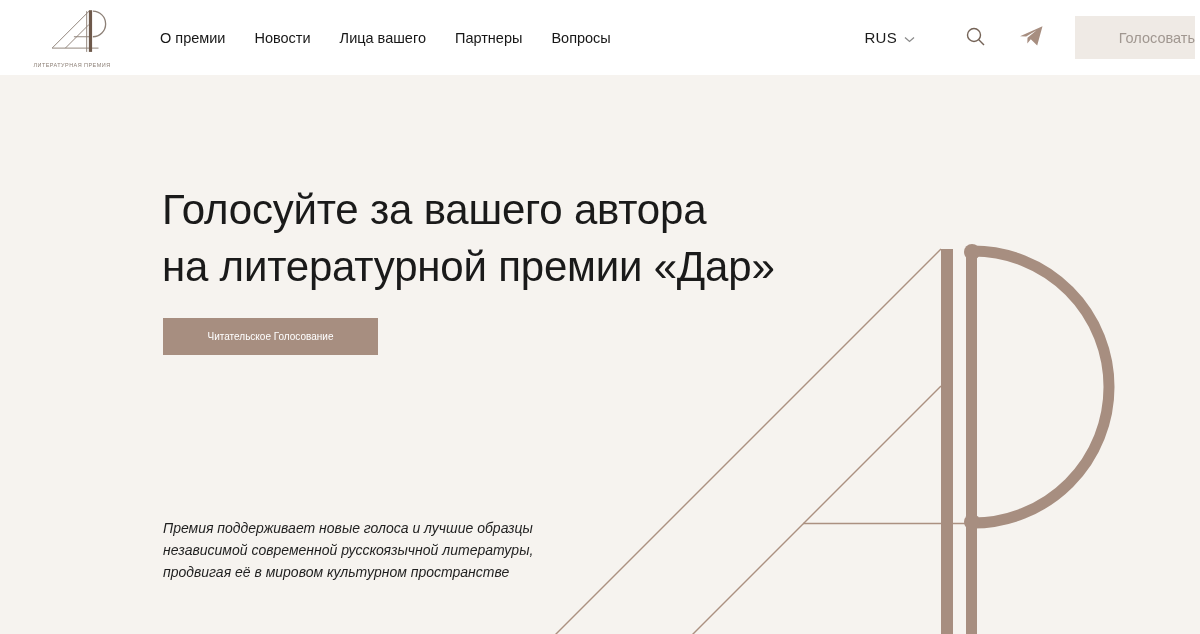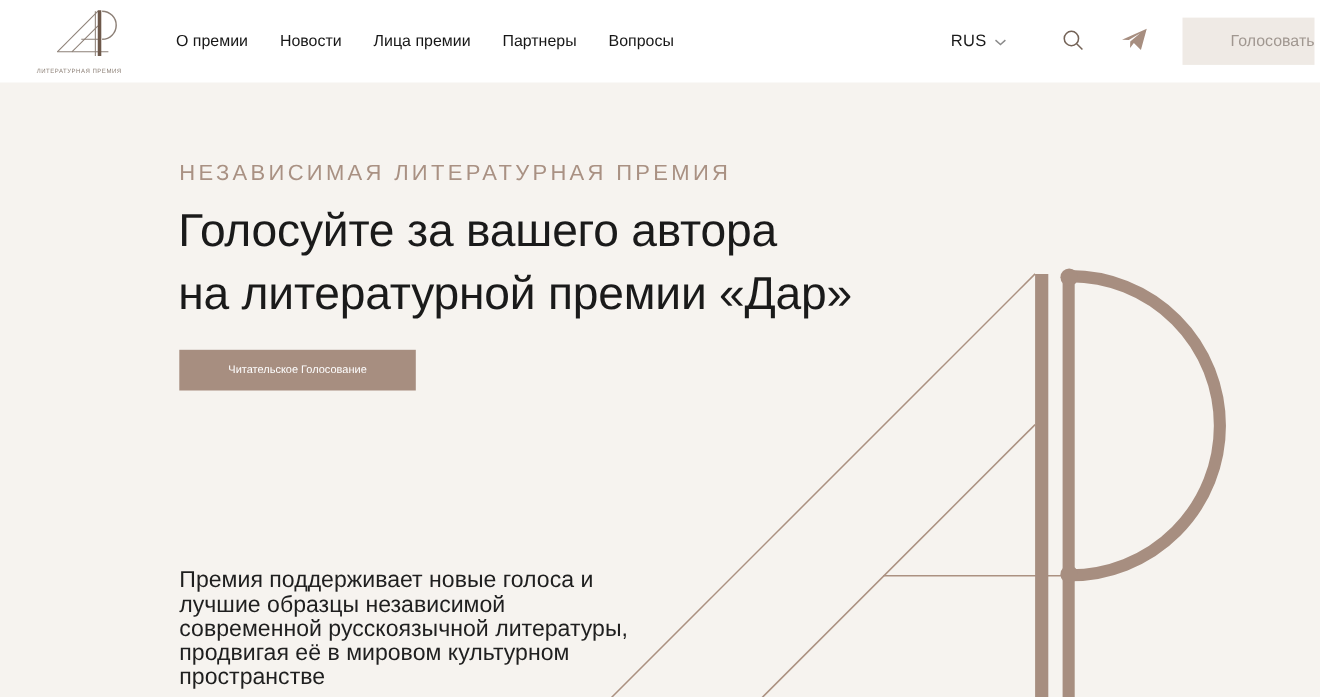--- a/index.html
+++ b/index.html
@@ -47,21 +47,21 @@
     font-size:42px; line-height:57px; font-weight:500; letter-spacing:-0.2px; color:#1a1a1a;
   }
   .hero-title span { display:block; }
   .cta-btn {
     position:absolute; left:163px; top:243px; width:215px; height:37px;
     background:#a78e80; border:none; font-family:inherit;
     font-size:10px; color:#ffffff; cursor:pointer;
   }
   .hero-desc {
     position:absolute; left:163px; top:442px; width:420px;
-    font-size:21px; line-height:22px; color:#1f1f1f;
+    font-size:14px; line-height:22px; color:#1f1f1f;font-style:italic;
   }
 </style>
 </head>
 <body>
 
 <div class="page">
 
   <header class="header">
 
     <div class="logo">
@@ -82,21 +82,21 @@
 
           <path d="M 60 3 A 13.5 13.5 0 0 1 60 30" stroke="#8d8077" stroke-width="1.4" fill="none"></path>
         </svg>
       </span>
       <span class="logo-caption">ЛИТЕРАТУРНАЯ ПРЕМИЯ</span>
     </div>
 
     <nav class="nav">
       <a class="nav-item">О премии</a>
       <a class="nav-item">Новости</a>
-      <a class="nav-item">Лица премии</a>
+      <a class="nav-item">Лица вашего</a>
       <a class="nav-item">Партнеры</a>
       <a class="nav-item">Вопросы</a>
     </nav>
 
     <div class="header-right">
       <div class="lang">
         <span class="lang-label">RUS</span>
         <span>
           <svg width="11" height="7" viewBox="0 0 11 7" fill="none">
             <polyline points="1,1.5 5.5,5.5 10,1.5" stroke="#8b8b8b" stroke-width="1.3" fill="none"></polyline>
@@ -138,21 +138,20 @@
       <line x1="947" y1="174" x2="947" y2="559" stroke="#a78e80" stroke-width="12"></line>
 
       <line x1="971.5" y1="176" x2="971.5" y2="559" stroke="#a78e80" stroke-width="11"></line>
 
       <path d="M 973 176 A 136 136 0 0 1 973 448" stroke="#a78e80" stroke-width="11" stroke-linecap="round" fill="none"></path>
       <circle cx="972" cy="177" r="8" fill="#a78e80"></circle>
       <circle cx="972" cy="447" r="8" fill="#a78e80"></circle>
     </svg>
 
     <div class="hero-content">
-      <div class="eyebrow">НЕЗАВИСИМАЯ ЛИТЕРАТУРНАЯ ПРЕМИЯ</div>
 
       <h1 class="hero-title">
         <span>Голосуйте за вашего автора</span>
         <span>на литературной премии «Дар»</span>
       </h1>
 
       <button class="cta-btn">Читательское Голосование</button>
 
       <p class="hero-desc">Премия поддерживает новые голоса и лучшие образцы независимой современной русскоязычной литературы, продвигая её в мировом культурном пространстве</p>
     </div>

